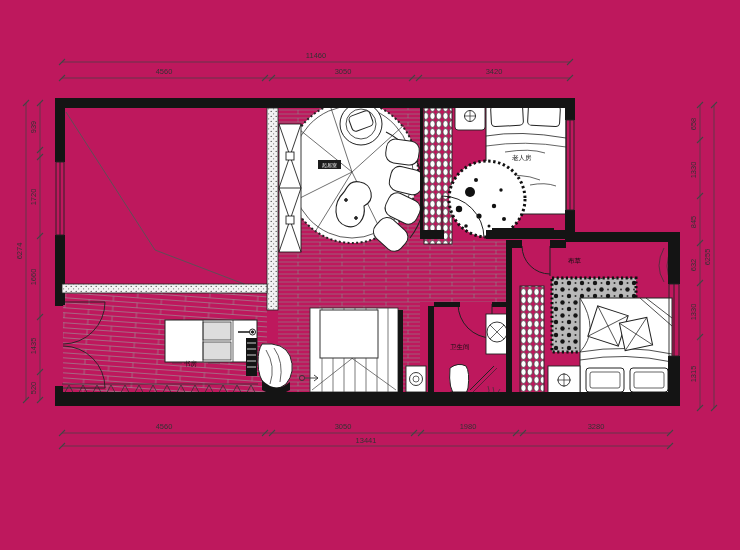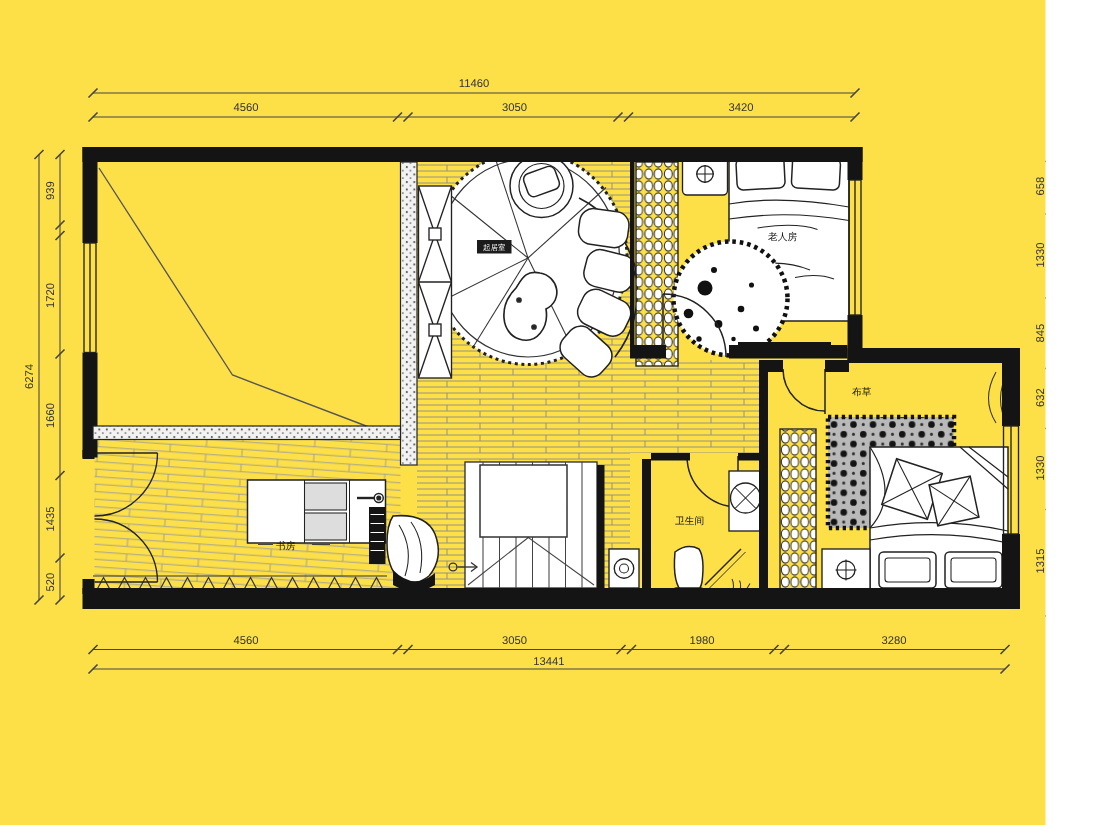--- a/index.html
+++ b/index.html
@@ -1,17 +1,17 @@
 <!DOCTYPE html>
 <html><head>
 <meta charset="utf-8">
 <style>
   html,body{margin:0;padding:0;background:#fff;}
-  .page{position:relative;width:653px;height:550px;background:#fde047;overflow:hidden;
-        font-family:"Liberation Sans", sans-serif;padding-left:44px;}
+  .page{position:relative;width:740px;height:550px;background:#be185d;overflow:hidden;
+        font-family:"Liberation Sans", sans-serif;}
   svg{position:absolute;left:0;top:0;}
   text{font-family:"Liberation Sans", sans-serif;fill:#333;}
   .dimtxt{font-size:7.5px;}
   .roomtxt{font-size:6.5px;fill:#111;}
   .chiptxt{font-size:5px;fill:#fff;}
 </style>
 </head>
 <body>
 
 <div class="page">

